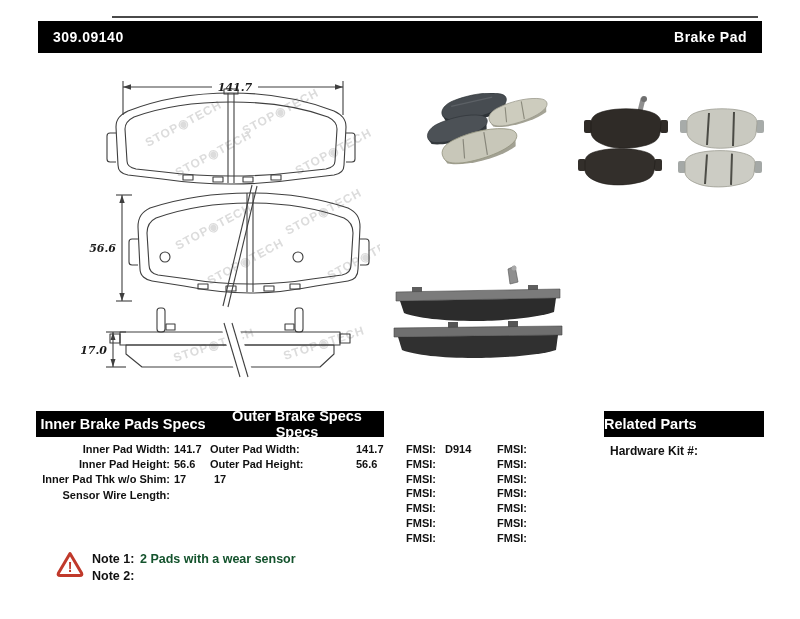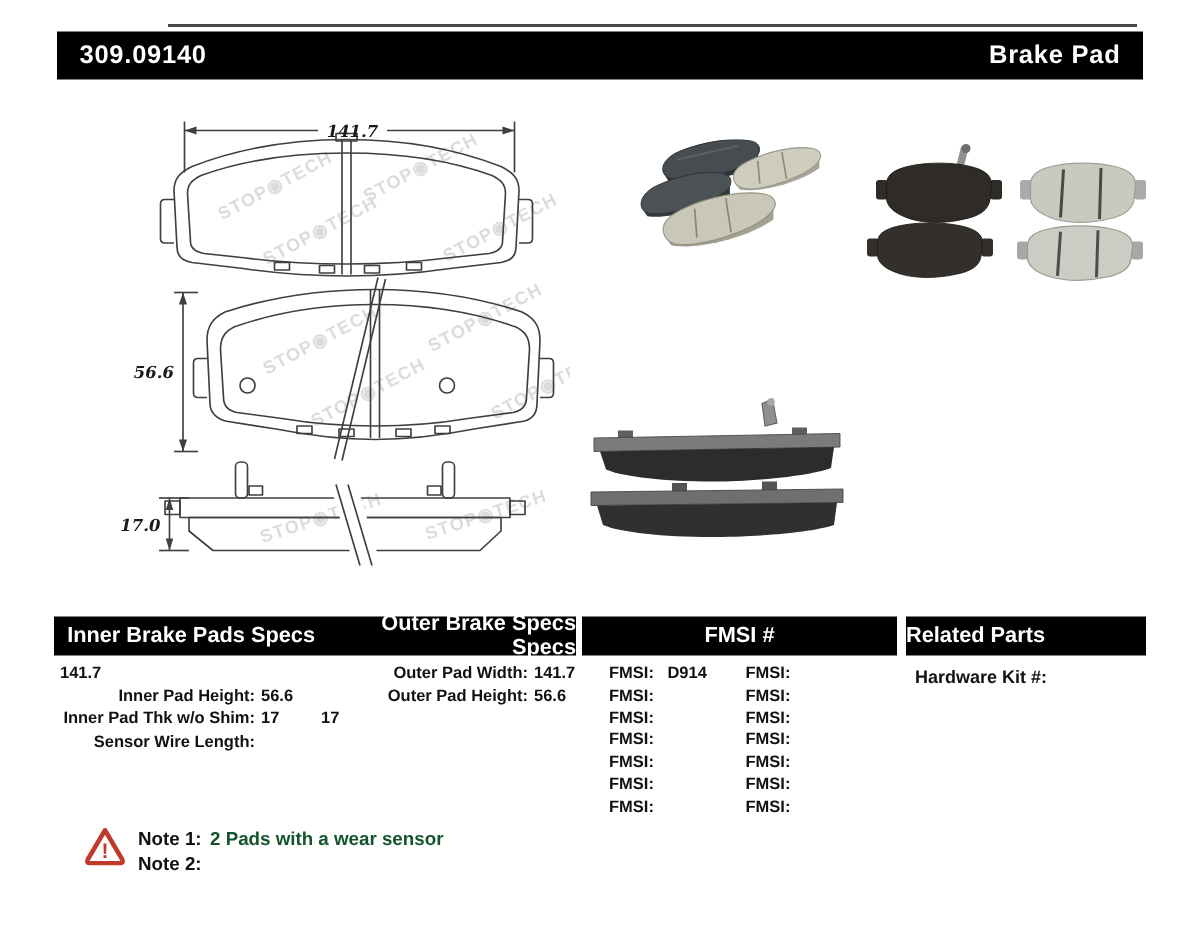--- a/index.html
+++ b/index.html
@@ -5,35 +5,35 @@
   html,body{margin:0;padding:0;background:#fff;}
   #page{position:relative;width:800px;height:619px;background:#ffffff;overflow:hidden;
         font-family:"Liberation Sans",sans-serif;color:#111;}
   .abs{position:absolute;}
   
   #top-rule{left:112px;top:16px;width:646px;height:2px;background:#4a4a4a;}
   
   #header-bar{left:38px;top:21px;width:724px;height:32px;background:#000;
               display:flex;align-items:center;justify-content:space-between;
               padding:0 15px;box-sizing:border-box;}
-  #header-bar .hdr-txt{color:#fff;font-weight:bold;font-size:17px;letter-spacing:.5px;}
+  #header-bar .hdr-txt{color:#fff;font-weight:bold;font-size:14px;letter-spacing:.5px;}
   
   .sec-bar{top:411px;height:26px;background:#000;color:#fff;font-weight:bold;
            font-size:14.5px;display:flex;align-items:center;}
   #specs-bar{left:36px;width:348px;}
-  #specs-bar span{flex:1;text-align:right;}
+  #specs-bar span{flex:1;text-align:center;}
   #fmsi-bar{left:388px;width:210px;justify-content:center;}
   #related-bar{left:604px;width:160px;justify-content:flex-start;}
   
   .spec-col{top:442px;font-size:11px;font-weight:bold;line-height:15.2px;}
   #inner-col{left:36px;width:170px;}
   #outer-col{left:210px;width:180px;}
   .spec-row{display:flex;}
   #inner-col .lbl{width:134px;text-align:right;}
-  #outer-col .lbl{width:142px;text-align:right;}
+  #outer-col .lbl{width:142px;}
   .spec-row .val{margin-left:4px;}
   .fmsi-col{top:442px;font-size:11px;font-weight:bold;line-height:14.8px;}
   #fmsi-col1{left:392px;margin-left:14px;}
   #fmsi-col2{left:497px;}
   .fmsi-row .val{margin-left:9px;}
   .fmsi-row span{display:inline-block;}
   #related-col{left:610px;top:444px;font-size:12px;font-weight:bold;}
   
   #note1-label{left:92px;top:552px;font-size:12.5px;font-weight:bold;}
   #note1-text{left:140px;top:552px;font-size:12.5px;font-weight:bold;color:#14532d;text-align:center;}
@@ -206,29 +206,27 @@
       <rect x="120" y="63" width="10" height="6" fill="#555555"></rect>
       <path d="M 6,70 L 174,68 L 174,77 L 6,79 Z" fill="#6f6f6f" stroke="#454545" stroke-width="0.6"></path>
       <path d="M 10,79 L 170,77 L 168,92 C 150,98 108,100 86,100 C 54,100 26,97 14,92 Z" fill="#303030"></path>
     </g>
   </svg>
 
   <div id="specs-bar" class="abs sec-bar">
     <span>Inner Brake Pads Specs</span>
     <span>Outer Brake Specs Specs</span>
   </div>
-  <div id="fmsi-bar" class="abs sec-bar">
-    <span>FMSI #</span>
-  </div>
   <div id="related-bar" class="abs sec-bar">
     <span>Related Parts</span>
   </div>
 
   <div id="inner-col" class="abs spec-col">
     <div class="spec-row">
+        <span class="lbl">Inner Pad Width:</span>
         <span class="val">141.7</span>
       </div>
     <div class="spec-row">
         <span class="lbl">Inner Pad Height:</span>
         <span class="val">56.6</span>
       </div>
     <div class="spec-row">
         <span class="lbl">Inner Pad Thk w/o Shim:</span>
         <span class="val">17</span>
       </div>

